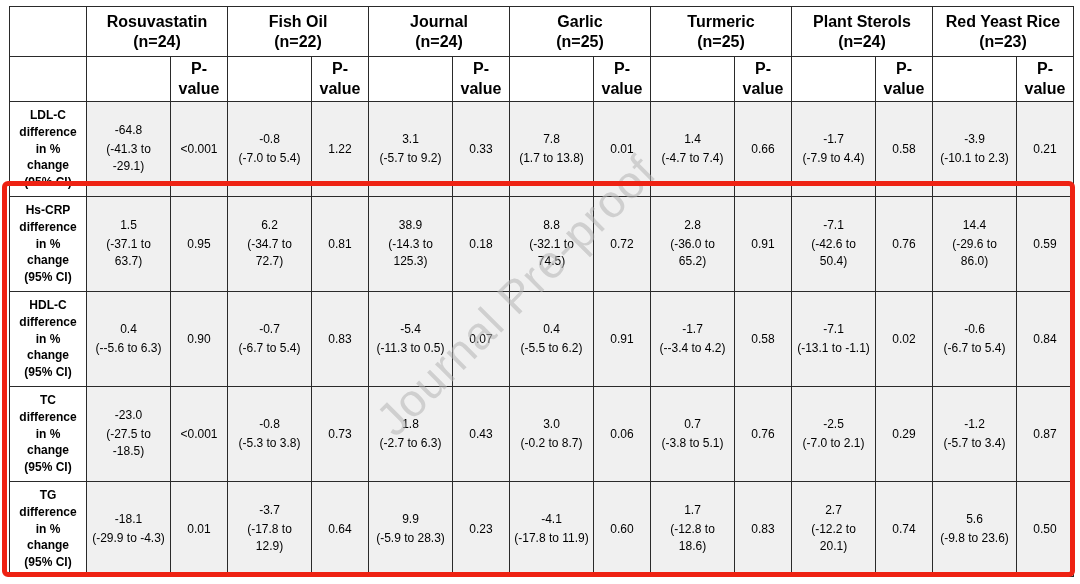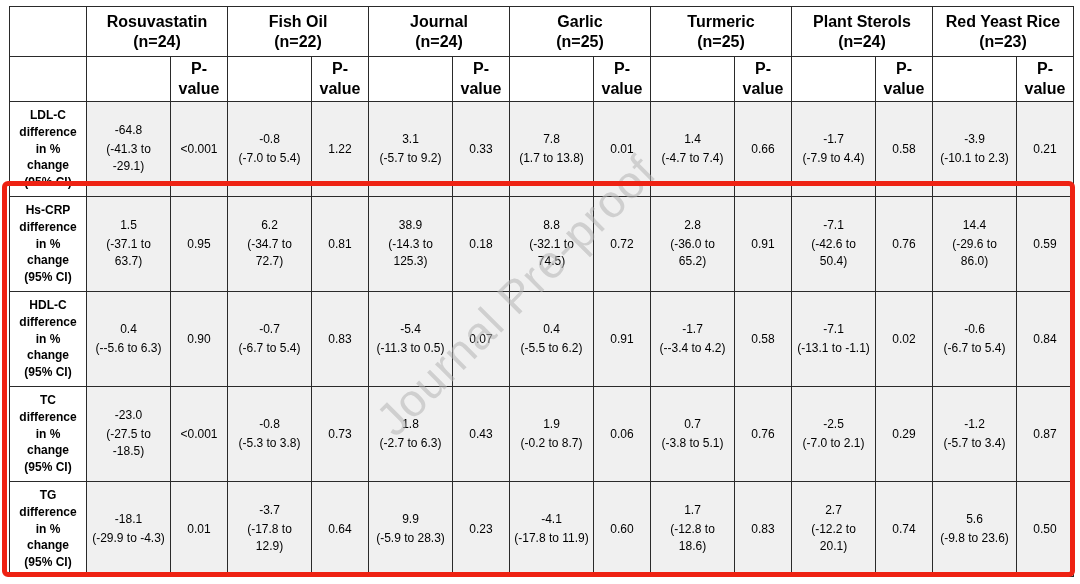--- a/index.html
+++ b/index.html
@@ -254,21 +254,21 @@
             <div class="val">-0.8</div>
             <div class="ci">(-5.3 to 3.8)</div>
           </td>
           <td class="p-cell">0.73</td>
           <td class="value-cell">
             <div class="val">1.8</div>
             <div class="ci">(-2.7 to 6.3)</div>
           </td>
           <td class="p-cell">0.43</td>
           <td class="value-cell">
-            <div class="val">1.9</div>
+            <div class="val">3.0</div>
             <div class="ci">(-0.2 to 8.7)</div>
           </td>
           <td class="p-cell">0.06</td>
           <td class="value-cell">
             <div class="val">0.7</div>
             <div class="ci">(-3.8 to 5.1)</div>
           </td>
           <td class="p-cell">0.76</td>
           <td class="value-cell">
             <div class="val">-2.5</div>

